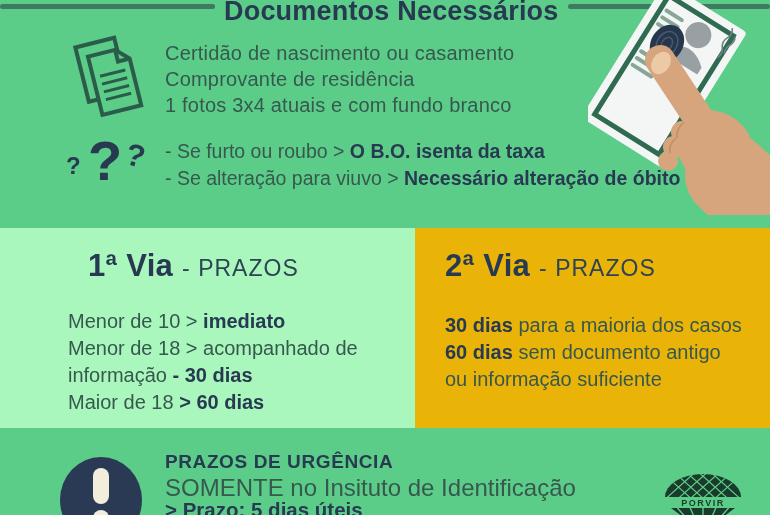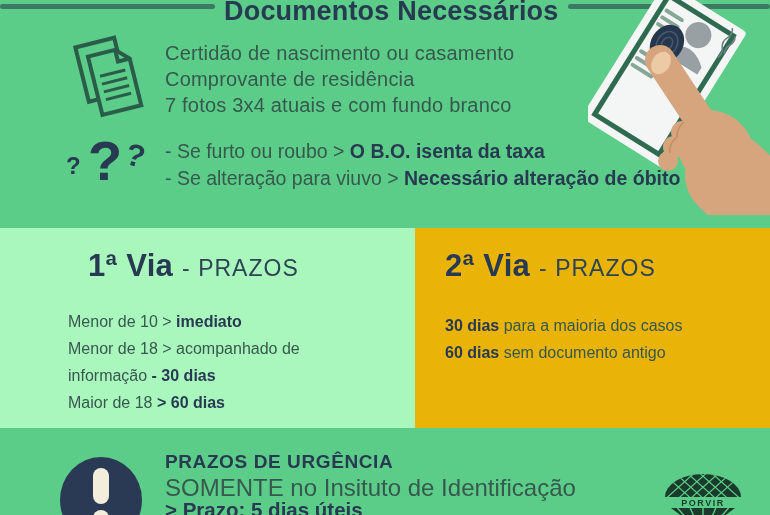--- a/index.html
+++ b/index.html
@@ -32,21 +32,21 @@
   .b{font-weight:700; color:#273a52;text-align:center;}
   
   .panel{position:absolute; top:228px; height:200px; z-index:2;}
   .panel-first{left:0; width:415px; background:#aaf7bd;}
   .panel-second{left:415px; width:355px; background:#eab308;padding-left:43px;}
   .panel-heading{position:absolute; white-space:nowrap;}
   .panel-first .panel-heading{left:68px; top:20px;margin-left:20px;}
   .panel-second .panel-heading{left:30px; top:20px;}
   .h-bold{font-size:31px; font-weight:700; color:#273a52; letter-spacing:.3px;}
   .h-rest{font-size:23px; font-weight:400; color:#2d4454; letter-spacing:1px; margin-left:9px;}
-  .panel-body{position:absolute; font-size:16px; line-height:27px; color:#36584e;}
+  .panel-body{position:absolute; font-size:20px; line-height:27px; color:#36584e;}
   .panel-first .panel-body{left:68px; top:80px;}
   .panel-second .panel-body{left:30px; top:84px;}
   
   .urgency-badge{position:absolute; left:60px; top:457px; width:82px; height:86px; background:#2b3a54; border-radius:50%; z-index:1;}
   .excl-bar{position:absolute; left:33px; top:11px; width:16px; height:36px; background:#f2eedb; border-radius:8px;}
   .excl-dot{position:absolute; left:33px; top:53px; width:16px; height:16px; background:#f2eedb; border-radius:50%;}
   .urgency-heading{position:absolute; left:165px; top:451px; font-size:19px; font-weight:700; color:#273a52; letter-spacing:.6px;}
   .urgency-line1{position:absolute; left:165px; top:474px; font-size:24px; color:#36584e;}
   .urgency-line2{position:absolute; left:165px; top:498px; font-size:20.5px; font-weight:700; color:#273a52;}
   .logo-svg{position:absolute; left:661px; top:471px;}
@@ -108,21 +108,21 @@
     <g transform="rotate(-14 44 45)" stroke="#2a5c49" stroke-width="4" fill="none">
       <rect x="18" y="6" width="40" height="56"></rect>
       <path d="M28,18 L56,18 L68,30 L68,78 L28,78 Z" fill="#5ccd88"></path>
       <path d="M56,18 L56,30 L68,30"></path>
       <path d="M35,40 L61,40 M35,48 L61,48 M35,56 L61,56 M35,64 L61,64" stroke-width="3"></path>
     </g>
   </svg>
   <div class="doc-list">
     <div>Certidão de nascimento ou casamento</div>
     <div>Comprovante de residência</div>
-    <div>7 fotos 3x4 atuais e com fundo branco</div>
+    <div>1 fotos 3x4 atuais e com fundo branco</div>
   </div>
 
   <div class="q-icon">
     <span class="q-small">?</span>
     <span class="q-big">?</span>
     <span class="q-right">?</span>
   </div>
   <div class="notes">
     <div><span>- Se furto ou roubo &gt; </span><span class="b">O B.O. isenta da taxa</span></div>
     <div><span>- Se alteração para viuvo &gt; </span><span class="b">Necessário alteração de óbito</span></div>
@@ -140,20 +140,21 @@
     </div>
   </div>
 
   <div class="panel panel-second">
     <div class="panel-heading">
       <span class="h-bold">2ª Via</span><span class="h-rest">- PRAZOS</span>
     </div>
     <div class="panel-body">
       <div><span class="b">30 dias</span><span> para a maioria dos casos</span></div>
       <div><span class="b">60 dias</span><span> sem documento antigo</span></div>
+      <div><span class="b"></span><span>ou informação suficiente</span></div>
     </div>
   </div>
 
   <div class="urgency-badge">
     <div class="excl-bar"></div>
     <div class="excl-dot"></div>
   </div>
   <div class="urgency-heading">PRAZOS DE URGÊNCIA</div>
   <div class="urgency-line1">SOMENTE no Insituto de Identificação</div>
   <div class="urgency-line2">&gt; Prazo: 5 dias úteis</div>

